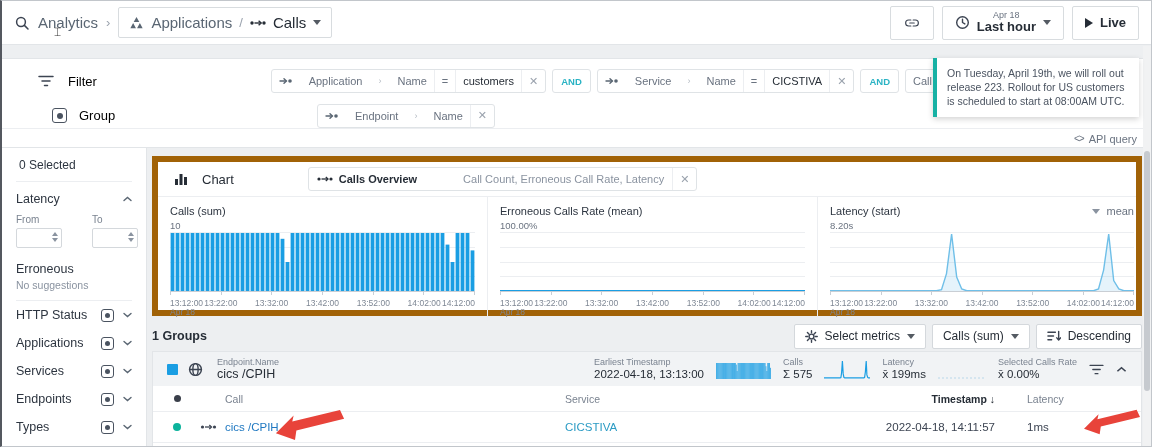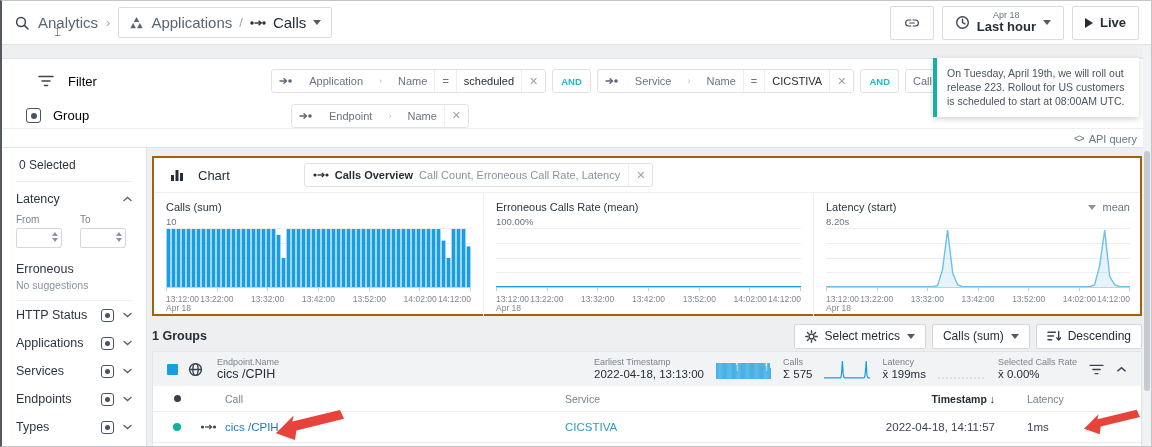--- a/index.html
+++ b/index.html
@@ -23,60 +23,60 @@
   .timebtn .trange{ font-size:13px; font-weight:700; color:#262d36; }
   .livebtn{ font-size:13px; font-weight:700; color:#262d36; }
   .play{ width:0;height:0;border-top:5px solid transparent;border-bottom:5px solid transparent;border-left:8px solid #262d36; }
   .ibeam{ position:absolute; left:52px; top:24px; color:#333; font-size:12px; }
   
   .toast{ position:absolute; right:12px; top:57px; width:206px; background:#fff; border-left:4px solid var(--toast-teal);
           box-shadow:0 2px 6px rgba(0,0,0,.18); padding:8px 10px; font-size:10.5px; color:#4a5360; line-height:1.35; z-index:5; }
   
   .fpanel{ position:absolute; left:0; top:57px; width:100%; height:90px; background:#fff; border-top:1px solid #e2e5e8; border-bottom:1px solid #e2e5e8; }
   .frow{ display:flex; align-items:center; height:44px; padding:0 14px; }
-  .grow{ display:flex; align-items:center; height:25px; padding:0 4px; }
+  .grow{ display:flex; align-items:center; height:25px; padding:0 30px; }
   .flabel{ display:flex; align-items:center; gap:14px; width:285px; font-size:13px; color:#000000; padding-left:22px; }
   .chips{ display:flex; align-items:center; gap:6px; flex-wrap:nowrap; }
   .chip{ display:inline-flex; align-items:center; border:1px solid #dfe3e6; border-radius:3px; background:#fff; height:24px; font-size:11px; }
   .chip .seg{ display:flex; align-items:center; gap:16px; padding:0 7px; height:100%; }
   .chip .seg + .seg{ border-left:1px solid #eceef1; }
   .chip .ent{ color:#6a7380; }
   .chip .gt{ color:#b3bac2; font-size:9px; }
   .chip .val{ color:#262d36; }
   .chip .x{ color:#9aa2ad; font-size:11px; padding:0 7px; border-left:1px solid #eceef1; height:100%; display:flex; align-items:center; }
   .andchip{ border:1px solid #dfe3e6; border-radius:3px; height:24px; display:flex; align-items:center; padding:0 8px; font-size:9.5px; font-weight:700; color:var(--teal); }
   .addfilter{ border:1px solid #e3e6e9; border-radius:3px; height:24px; display:flex; align-items:center; padding:0 10px; font-size:11px; color:#9aa2ad; }
   .apirow{ display:flex; justify-content:flex-end; align-items:center; height:20px; border-top:1px solid #eceef1; padding:0 14px; }
   .apibtn{ display:flex; align-items:center; gap:5px; font-size:11px; color:#6a7380; }
   .apibtn .code{ font-size:10px; letter-spacing:-1px; }
   
   .sidebar{ position:absolute; left:0; top:147px; width:145px; bottom:0; background:#fff; border-right:1px solid #e2e5e8; font-size:12px; color:#2d3540; }
   .sb-sec{ padding:10px 14px 0 5px;margin-left:12px; }
   .sb-divider{ border-bottom:1px solid #eceef1; margin:9px 14px 0 14px; }
   .sb-title-row{ display:flex; align-items:center; justify-content:space-between; padding:10px 14px 0 14px; font-size:12.5px; }
-  .fromto{ display:flex; gap:18px; padding:8px 14px 0 14px; }
+  .fromto{ display:flex; gap:30px; padding:8px 14px 0 14px; }
   .ft label{ font-size:10px; color:#7a8390; display:block; margin-bottom:3px; }
   .numin{ width:46px; height:20px; border:1px solid #d4d8dc; border-radius:2px; background:#fff; position:relative; }
   .spin{ position:absolute; right:3px; top:3px; display:flex; flex-direction:column; gap:2px; }
   .spin i{ width:0;height:0;border-left:3px solid transparent;border-right:3px solid transparent; display:block; }
   .spin .up{ border-bottom:4px solid #8a93a0; }
   .spin .dn{ border-top:4px solid #8a93a0; }
   .hint{ font-size:10.5px; color:#8a93a0; padding:3px 24px 0 14px; }
   .facet{ display:flex; align-items:center; justify-content:space-between; padding:7px 14px; font-size:12.5px; }
   .facet .r{ display:flex; align-items:center; gap:9px; }
   .gicon{ width:13px; height:13px; border:1.4px solid #4a5360; border-radius:3px; display:flex; align-items:center; justify-content:center; }
   .gicon i{ width:5px; height:5px; border-radius:50%; background:#4a5360; display:block; }
   
-  .cpanel{ position:absolute; left:150px; top:155px; width:990px; height:160px; background:#fff; border:2px solid #a16207; }
+  .cpanel{ position:absolute; left:150px; top:155px; width:990px; height:160px; background:#fff; border:6px solid #a16207; }
   .cphdr{ display:flex; align-items:center; height:35px; border-bottom:1px solid #eceef1; padding:0 16px; gap:14px; }
   .cphdr .ttl{ font-size:13px; color:#262d36; margin-right:60px; }
   .chartchip{ display:inline-flex; align-items:center; border:1px solid #dfe3e6; border-radius:3px; height:24px; font-size:11px; }
   .chartchip .seg{ display:flex; align-items:center; gap:6px; padding:0 8px; }
   .chartchip b{ color:#262d36; font-weight:700; }
-  .chartchip .det{ color:#8a93a0; }
+  .chartchip .det{ color:#8a93a0;margin-left:40px; }
   .chartchip .x{ color:#9aa2ad; border-left:1px solid #eceef1; padding:0 7px; height:100%; display:flex; align-items:center; }
   .ccols{ display:flex; height:124px; }
   .ccol{ flex:1; padding:8px 12px 0 12px; position:relative; }
   .ccol + .ccol{ border-left:1px solid #eceef1; }
   .ctitle{ font-size:11px; color:#2d3540; }
   .ymax{ font-size:9.5px; color:#6a7380; margin-top:3px; }
   .chart-plot{ height:64px; margin-top:1px; }
   .xlabels{ position:relative; height:20px; font-size:8.5px; color:#7e8794; }
   .xlabels span{ position:absolute; top:2px; white-space:nowrap; }
   .xlabels .dt{ top:11px; left:0; }
@@ -192,21 +192,21 @@
             <svg width="14" height="8" viewBox="0 0 14 8">
                 <path d="M1 4h6" class="icon-gray"></path>
                 <path d="M5 1.8 L7.4 4 L5 6.2" class="icon-gray" fill="none"></path>
                 <circle cx="11" cy="4" r="1.8" fill="#5a6673"></circle>
               </svg>
             <span class="ent">Application</span>
             <span class="gt">›</span>
             <span class="ent">Name</span>
           </span>
           <span class="seg ent">=</span>
-          <span class="seg val">scheduled</span>
+          <span class="seg val">customers</span>
           <span class="x">✕</span>
         </div>
         <span class="andchip">AND</span>
         <div class="chip">
           <span class="seg">
             <svg width="14" height="8" viewBox="0 0 14 8">
                 <path d="M1 4h6" class="icon-gray"></path>
                 <path d="M5 1.8 L7.4 4 L5 6.2" class="icon-gray" fill="none"></path>
                 <circle cx="11" cy="4" r="1.8" fill="#5a6673"></circle>
               </svg>

